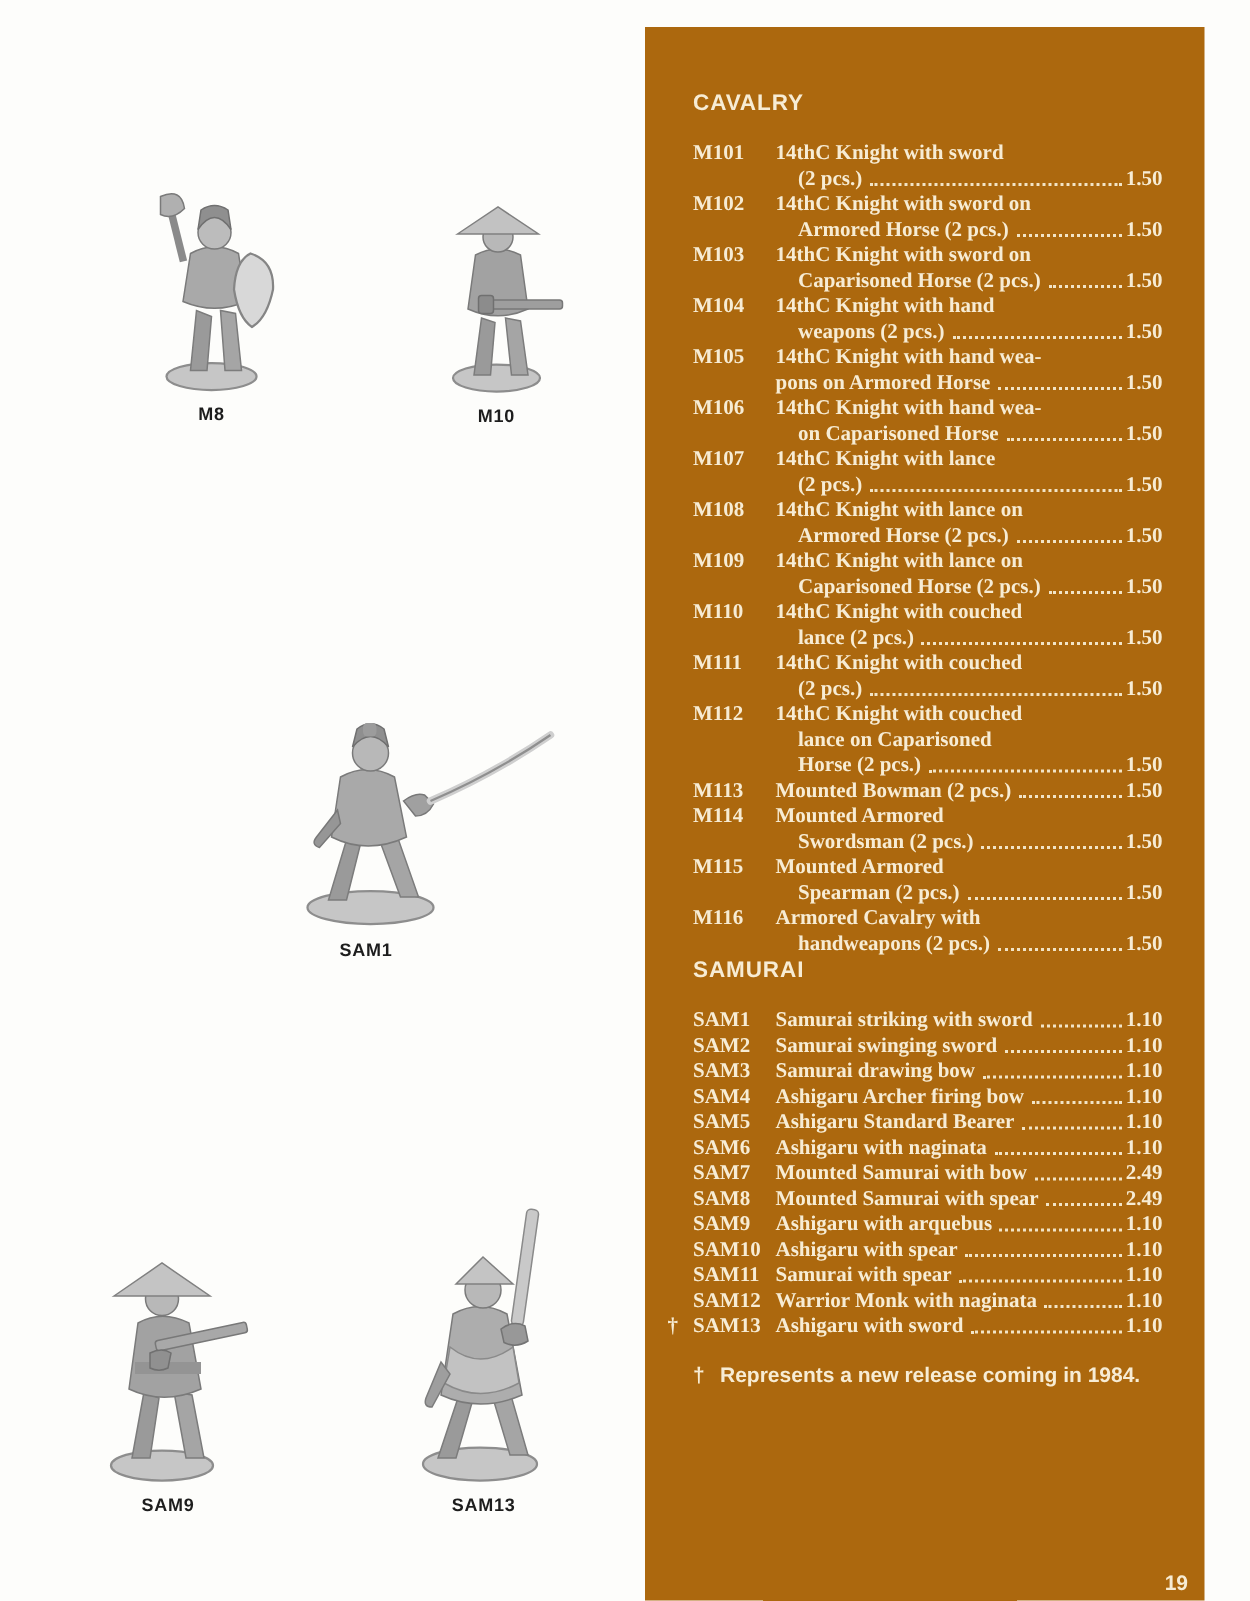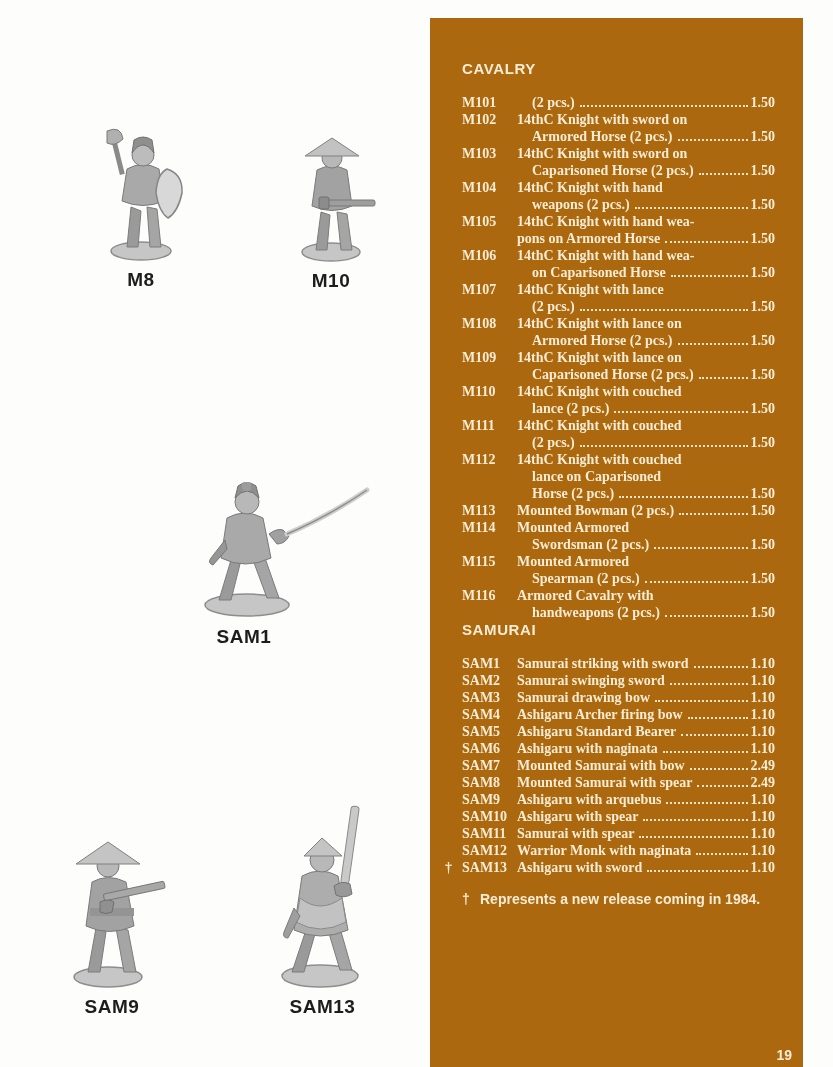--- a/index.html
+++ b/index.html
@@ -9,21 +9,21 @@
     background:#fcfcfa;
     position:relative;
     overflow:hidden;
   }
   .page { position:absolute; inset:0; background:#fdfdfb; }
 
   
   .figure { position:absolute; display:flex; flex-direction:column; align-items:center; }
   .figure svg { display:block; }
   .fig-label {
-    font-weight:bold; font-size:19px; color:#1d1d1d;
+    font-weight:bold; font-size:12px; color:#1d1d1d;
     letter-spacing:.5px; margin-top:6px; text-align:center;
   }
 
   
   .panel {
     position:absolute; left:430px; top:18px; width:373px; height:1052px;
     background:#ac680e;
     padding:42px 28px 12px 32px;
     color:#f7ecd4;
     font-weight:bold;
@@ -141,20 +141,21 @@
     <div class="fig-label">SAM13</div>
   </div>
 
   <div class="panel">
     <div>
         <div class="section">
           <div class="section-title">CAVALRY</div>
           <div class="row">
             <span class="code">M101</span>
             <div class="desc">
+              <div class="line">14thC Knight with sword</div>
               <div class="line cont last">
                 <span class="txt">(2 pcs.)</span>
                 <span class="leader"></span>
                 <span class="price">1.50</span>
               </div>
             </div>
           </div>
           <div class="row">
             <span class="code">M102</span>
             <div class="desc">

